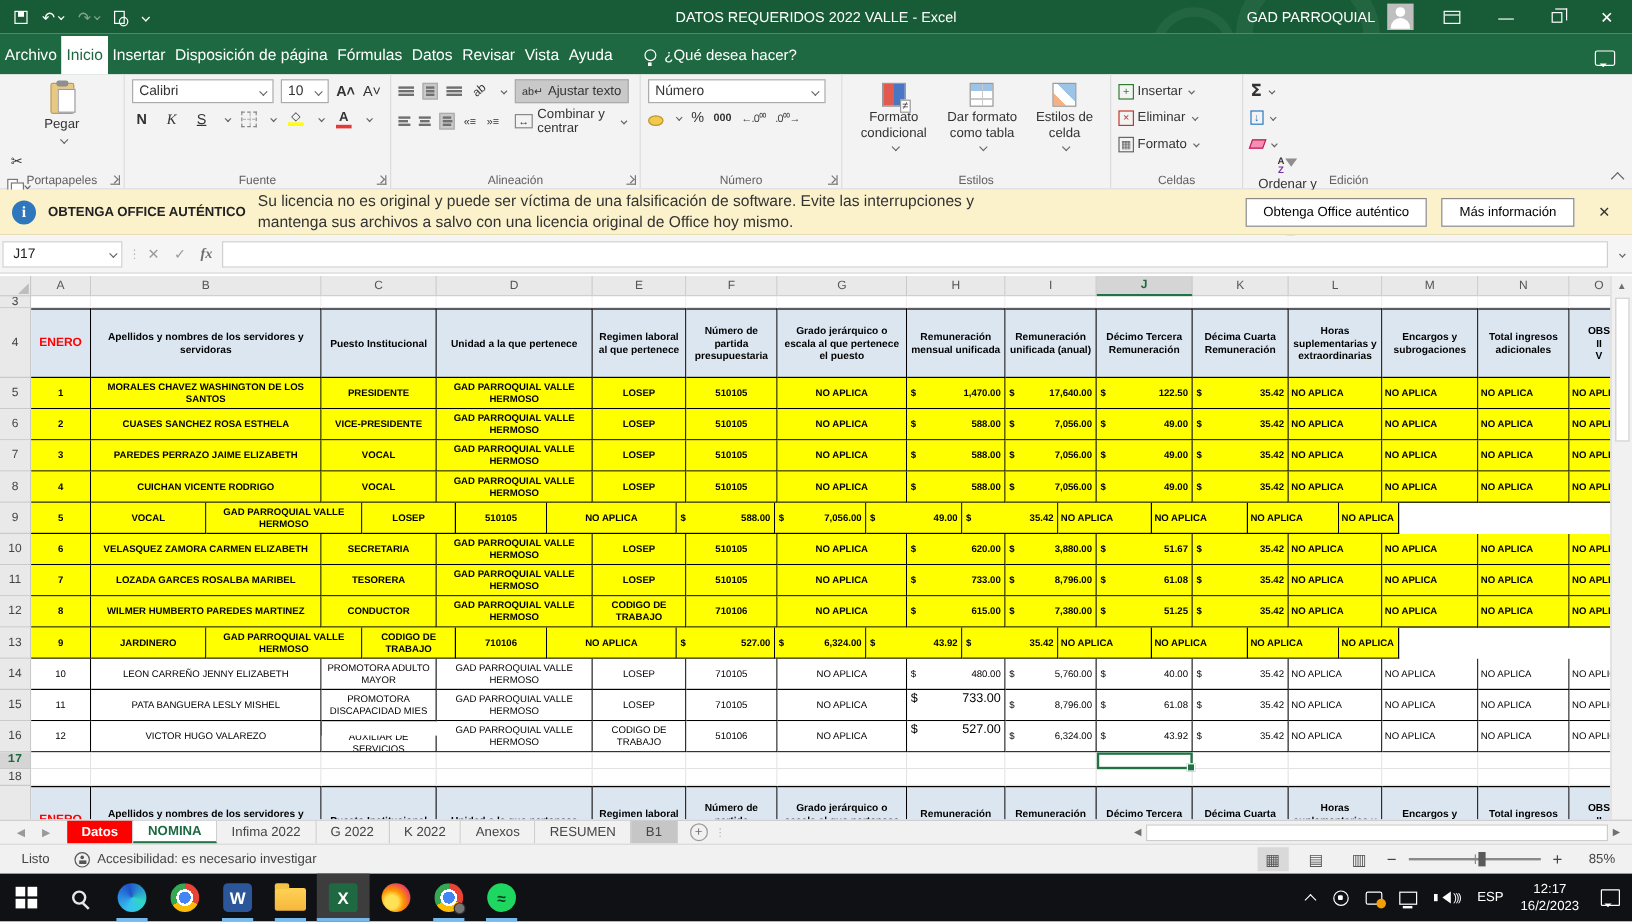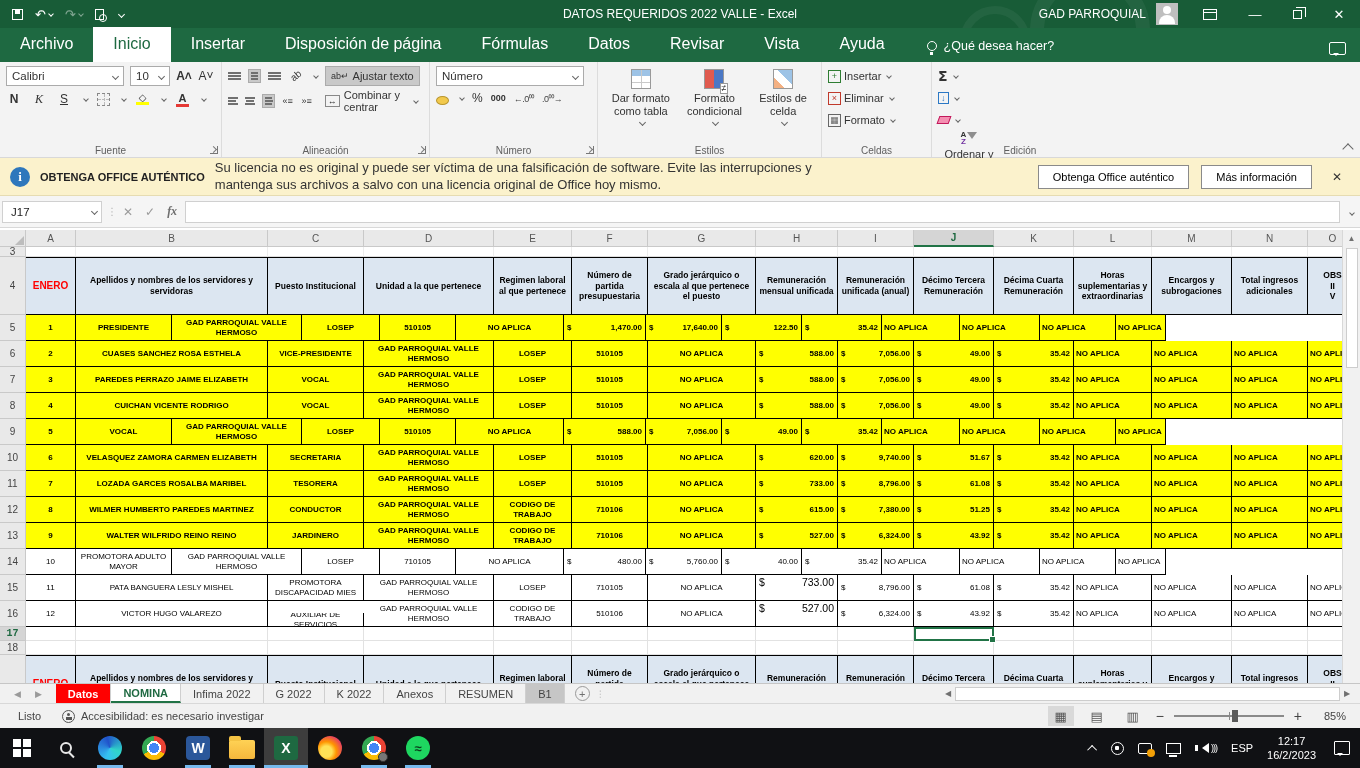--- a/index.html
+++ b/index.html
@@ -30,21 +30,21 @@
   .tb-avatar::before{content:"";position:absolute;left:7px;top:3px;width:8px;height:8px;border-radius:50%;background:#fff}
   .tb-avatar::after{content:"";position:absolute;left:3px;top:12px;width:16px;height:9px;border-radius:8px 8px 0 0;background:#fff}
   .ribopt{width:14px;height:11px;border:1.2px solid #fff;position:relative;margin-right:6px}
   .ribopt::before{content:"";position:absolute;left:0;top:2px;right:0;border-top:1.2px solid #fff}
   .wbtn{width:42px;height:28px;display:flex;align-items:center;justify-content:center;font-size:13px}
   .restore-ic{width:9px;height:9px;border:1.2px solid #fff;position:relative}
   .restore-ic::before{content:"";position:absolute;left:2px;top:-4px;width:9px;height:9px;border:1.2px solid #fff;border-left:none;border-bottom:none}
 
   
   #menubar{left:0;top:28px;width:1360px;height:34px;background:#1E6941;display:flex;align-items:flex-end;color:#fff}
-  .mtab{padding:8px 20px 9px;font-size:16px;white-space:nowrap;cursor:default}
+  .mtab{padding:8px 4px 9px;font-size:13px;white-space:nowrap;cursor:default}
   .mtab.active{background:#fff;color:#1E6941}
   .msearch{display:flex;align-items:center;gap:7px;margin-left:22px;padding-bottom:9px;font-size:12.5px}
   .bulb{width:10px;height:10px;border:1.4px solid #fff;border-radius:50%;position:relative}
   .bulb::after{content:"";position:absolute;left:2.5px;top:10px;width:3px;height:3px;background:#fff}
   .mcomment{margin-left:auto;margin-right:14px;margin-bottom:7px;width:17px;height:13px;border:1.3px solid #fff;border-radius:2px;position:relative}
   .mcomment::after{content:"";position:absolute;left:3px;bottom:-5px;width:0;height:0;border:3px solid transparent;border-top-color:#fff}
 
   
   #ribbon{left:0;top:62px;width:1360px;height:96px;background:#F3F3F3;border-bottom:1px solid #D8D8D8;display:flex;font-size:11px;color:#333}
   .rgroup{position:relative;border-right:1px solid #DCDCDC;padding:4px 6px 16px;flex:0 0 auto}
@@ -261,20 +261,41 @@
     </div>
   <div class="msearch">
     <span class="bulb"></span>
     <span>¿Qué desea hacer?</span>
   </div>
   <div class="mcomment"></div>
 </div>
 
 <div id="ribbon" class="abs">
 
+  <div class="rgroup" style="width:104px">
+    <div class="bigbtn">
+      <span class="clip-ic"></span>
+      <span>Pegar</span>
+      <span class="chev"></span>
+    </div>
+    <div class="smcol">
+      <span class="smbtn">
+          <span class="ico">✂</span>
+        </span>
+      <span class="smbtn">
+          <span class="copy-ic"></span>
+          <span class="chev sm"></span>
+        </span>
+      <span class="smbtn">
+          <span class="brush-ic"></span>
+        </span>
+    </div>
+    <div class="glabel">Portapapeles</div>
+    <span class="launch"></span>
+  </div>
 
   <div class="rgroup" style="width:222px">
     <div>
       <div class="rrow">
         <span class="fbox" style="width:118px">
             <span>Calibri</span>
             <span class="chev" style="margin-left:auto"></span>
           </span>
         <span class="fbox" style="width:40px">
             <span>10</span>
@@ -377,27 +398,27 @@
         <span class="decbtn">.0⁰⁰→</span>
       </div>
     </div>
     <div class="glabel">Número</div>
     <span class="launch"></span>
   </div>
 
   <div class="rgroup" style="width:224px">
     <div style="display:flex">
       <div class="bigbtn" style="width:74px">
+        <span class="cfmt-ic"></span>
+        <span>Formato condicional</span>
+          <span class="chev"></span>
+      </div>
+      <div class="bigbtn" style="width:74px">
         <span class="tblfmt-ic"></span>
         <span>Dar formato como tabla</span>
-          <span class="chev"></span>
-      </div>
-      <div class="bigbtn" style="width:74px">
-        <span class="cfmt-ic"></span>
-        <span>Formato condicional</span>
           <span class="chev"></span>
       </div>
       <div class="bigbtn" style="width:64px">
         <span class="cstyle-ic"></span>
         <span>Estilos de celda</span>
           <span class="chev"></span>
       </div>
     </div>
     <div class="glabel">Estilos</div>
   </div>
@@ -536,20 +557,21 @@
       <div class="hcell" style="width: 78px;">Horas suplementarias y extraordinarias</div>
       <div class="hcell" style="width: 80px;">Encargos y subrogaciones</div>
       <div class="hcell" style="width: 76px;">Total ingresos adicionales</div>
       <div class="hcell" style="width: 50px;">OBS
 II
 V</div>
     </div>
     <div class="xrow" style="height: 26px;">
       <div class="rownum">5</div>
       <div class="cell yel" style="width: 50px;">1</div>
+      <div class="cell yel" style="width: 192px;">MORALES CHAVEZ WASHINGTON DE LOS SANTOS</div>
       <div class="cell yel" style="width: 96px;">PRESIDENTE</div>
       <div class="cell yel" style="width: 130px;">GAD PARROQUIAL VALLE HERMOSO</div>
       <div class="cell yel" style="width: 78px;">LOSEP</div>
       <div class="cell yel" style="width: 76px;">510105</div>
       <div class="cell yel" style="width: 108px;">NO APLICA</div>
       <div class="cell yel money" style="width: 82px;">
         <span class="cur">$</span>
         <span class="amt">1,470.00</span>
       </div>
       <div class="cell yel money" style="width: 76px;">
@@ -696,21 +718,21 @@
       <div class="cell yel" style="width: 130px;">GAD PARROQUIAL VALLE HERMOSO</div>
       <div class="cell yel" style="width: 78px;">LOSEP</div>
       <div class="cell yel" style="width: 76px;">510105</div>
       <div class="cell yel" style="width: 108px;">NO APLICA</div>
       <div class="cell yel money" style="width: 82px;">
         <span class="cur">$</span>
         <span class="amt">620.00</span>
       </div>
       <div class="cell yel money" style="width: 76px;">
         <span class="cur">$</span>
-        <span class="amt">9,740.00</span>
+        <span class="amt">3,880.00</span>
       </div>
       <div class="cell yel money" style="width: 80px;">
         <span class="cur">$</span>
         <span class="amt">51.67</span>
       </div>
       <div class="cell yel money" style="width: 80px;">
         <span class="cur">$</span>
         <span class="amt">35.42</span>
       </div>
       <div class="cell yel left" style="width: 78px;">NO APLICA</div>
@@ -774,21 +796,20 @@
         <span class="amt">35.42</span>
       </div>
       <div class="cell yel left" style="width: 78px;">NO APLICA</div>
       <div class="cell yel left" style="width: 80px;">NO APLICA</div>
       <div class="cell yel left" style="width: 76px;">NO APLICA</div>
       <div class="cell yel left" style="width: 50px;">NO APLICA</div>
     </div>
     <div class="xrow" style="height: 26px;">
       <div class="rownum">13</div>
       <div class="cell yel" style="width: 50px;">9</div>
-      <div class="cell yel" style="width: 192px;">WALTER WILFRIDO REINO REINO</div>
       <div class="cell yel" style="width: 96px;">JARDINERO</div>
       <div class="cell yel" style="width: 130px;">GAD PARROQUIAL VALLE HERMOSO</div>
       <div class="cell yel" style="width: 78px;">CODIGO DE TRABAJO</div>
       <div class="cell yel" style="width: 76px;">710106</div>
       <div class="cell yel" style="width: 108px;">NO APLICA</div>
       <div class="cell yel money" style="width: 82px;">
         <span class="cur">$</span>
         <span class="amt">527.00</span>
       </div>
       <div class="cell yel money" style="width: 76px;">
@@ -804,20 +825,21 @@
         <span class="amt">35.42</span>
       </div>
       <div class="cell yel left" style="width: 78px;">NO APLICA</div>
       <div class="cell yel left" style="width: 80px;">NO APLICA</div>
       <div class="cell yel left" style="width: 76px;">NO APLICA</div>
       <div class="cell yel left" style="width: 50px;">NO APLICA</div>
     </div>
     <div class="xrow" style="height: 26px;">
       <div class="rownum">14</div>
       <div class="cell white" style="width: 50px;">10</div>
+      <div class="cell white" style="width: 192px;">LEON CARREÑO JENNY ELIZABETH</div>
       <div class="cell white" style="width: 96px;">PROMOTORA ADULTO MAYOR</div>
       <div class="cell white" style="width: 130px;">GAD PARROQUIAL VALLE HERMOSO</div>
       <div class="cell white" style="width: 78px;">LOSEP</div>
       <div class="cell white" style="width: 76px;">710105</div>
       <div class="cell white" style="width: 108px;">NO APLICA</div>
       <div class="cell white money" style="width: 82px;">
         <span class="cur">$</span>
         <span class="amt">480.00</span>
       </div>
       <div class="cell white money" style="width: 76px;">

